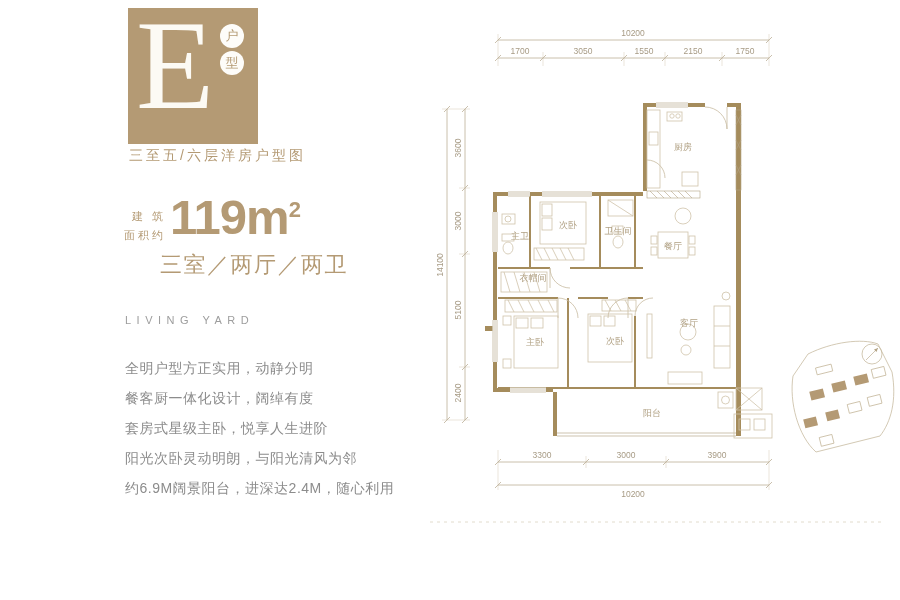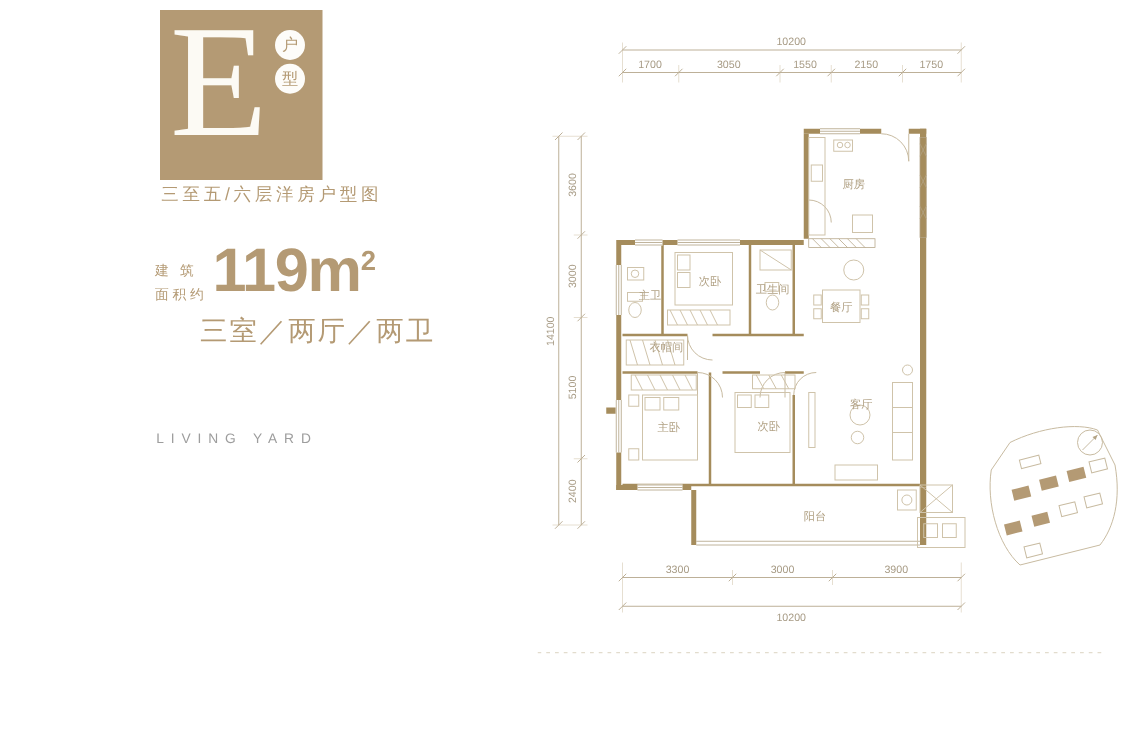--- a/index.html
+++ b/index.html
@@ -10,25 +10,25 @@
   
   .brand-block { position:absolute; left:128px; top:8px; width:130px; height:136px; background:#b49a74; }
   .big-e { position:absolute; left:8px; top:-16px; font-family:"Liberation Serif", serif;
            font-size:128px; line-height:1.15; color:#fcfaf4; font-weight:400; }
   .type-circles { position:absolute; right:14px; top:16px; display:flex; flex-direction:column; gap:3px; }
   .type-circle { width:24px; height:24px; border-radius:50%; background:#fdfcf9; color:#b49a74;
                  font-size:13px; display:flex; align-items:center; justify-content:center; }
   .subtitle { position:absolute; left:129px; top:147px; font-size:14px; letter-spacing:3px; color:#b49a74; }
   .area-row { position:absolute; left:124px; top:194px; display:flex; align-items:flex-start; }
   .area-prefix { display:flex; flex-direction:column; gap:4px; margin-top:15px; font-size:11px;
-                 color:#b49a74; letter-spacing:3px; width:42px; }
+                 color:#b49a74; letter-spacing:3px; width:42px;text-align:right; }
   .area-value { font-size:49px; font-weight:bold; color:#b49a74; line-height:0.95; margin-left:4px; letter-spacing:-1px; }
   .area-value sup { font-size:22px; font-weight:bold; }
   .layout-text { position:absolute; left:124px; top:250px; font-size:22px; color:#b49a74; letter-spacing:1.5px;margin-left:36px; }
-  .english { position:absolute; left:125px; top:314px; font-size:11px; color:#9d9d9d; letter-spacing:5.5px;margin-top:31px; }
+  .english { position:absolute; left:125px; top:314px; font-size:11px; color:#9d9d9d; letter-spacing:5.5px; }
   .features { position:absolute; left:125px; top:360px; list-style:none; margin:0; padding:0; }
   .features li { font-size:14px; color:#8c8c8c; height:30px; letter-spacing:0.5px; }
   
   .plan-svg { position:absolute; left:430px; top:20px; }
   .dim-line { stroke:#bdb098; stroke-width:0.8; fill:none; }
   .ext-line { stroke:#ddd4c2; stroke-width:0.6; fill:none; }
   .dim-text { fill:#a79b85; font-size:8.5px; font-family:"Liberation Sans", sans-serif; }
   .wall  { fill:#a58c5c; }
   .partition { stroke:#a58c5c; stroke-width:2; fill:none; }
   .thin  { stroke:#c8bba1; stroke-width:0.8; fill:none; }
@@ -56,20 +56,27 @@
     <div class="area-prefix">
       <span>建 筑</span>
       <span>面积约</span>
     </div>
     <div class="area-value"><span>119</span><span>m</span><sup>2</sup></div>
   </div>
 
   <div class="layout-text">三室／两厅／两卫</div>
   <div class="english">LIVING YARD</div>
 
+  <ul class="features">
+    <li>全明户型方正实用，动静分明</li>
+    <li>餐客厨一体化设计，阔绰有度</li>
+    <li>套房式星级主卧，悦享人生进阶</li>
+    <li>阳光次卧灵动明朗，与阳光清风为邻</li>
+    <li>约6.9M阔景阳台，进深达2.4M，随心利用</li>
+  </ul>
 
   <svg class="plan-svg" width="470" height="510" viewBox="0 0 470 510">
 
     <g>
       <path class="ext-line" d="M68,14 V46 M113,32 V46 M194,32 V46 M235,32 V46 M292,32 V46 M339,14 V46"></path>
       <line class="dim-line" x1="68" y1="20" x2="339" y2="20"></line>
       <path class="dim-line" d="M65,23 L71,17 M336,23 L342,17"></path>
       <text class="dim-text" x="203" y="16" text-anchor="middle">10200</text>
       <line class="dim-line" x1="68" y1="38" x2="339" y2="38"></line>
       <path class="dim-line" d="M65,41 L71,35 M110,41 L116,35 M191,41 L197,35 M232,41 L238,35 M289,41 L295,35 M336,41 L342,35"></path>

